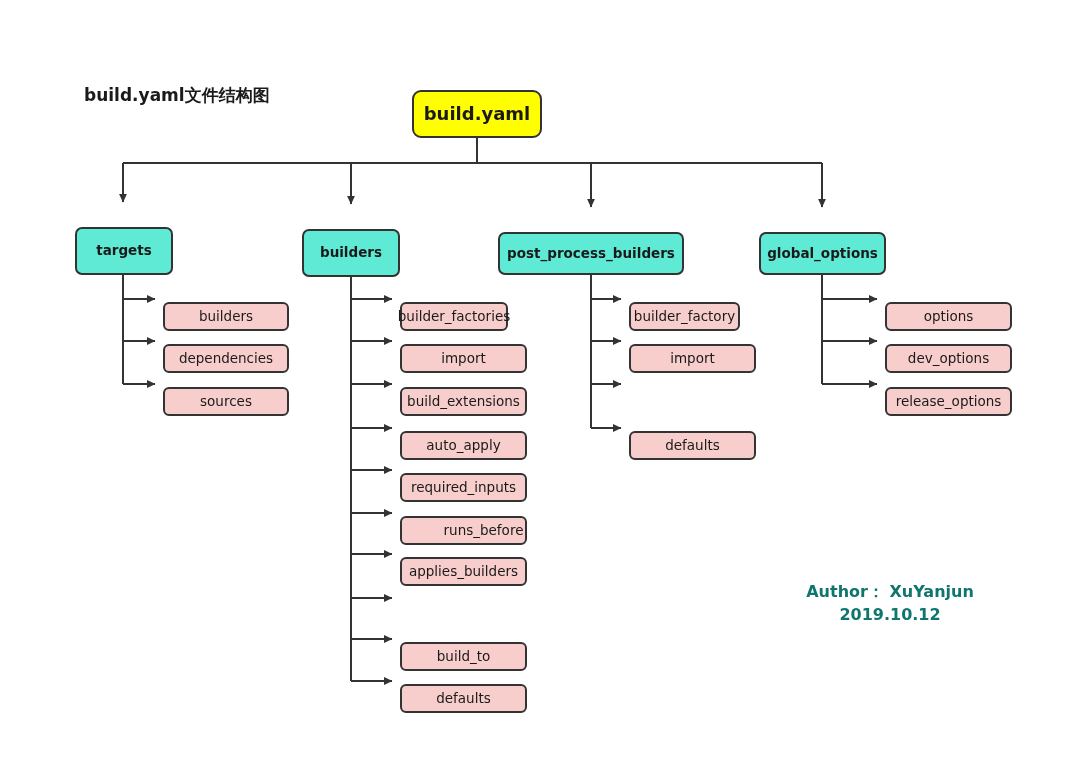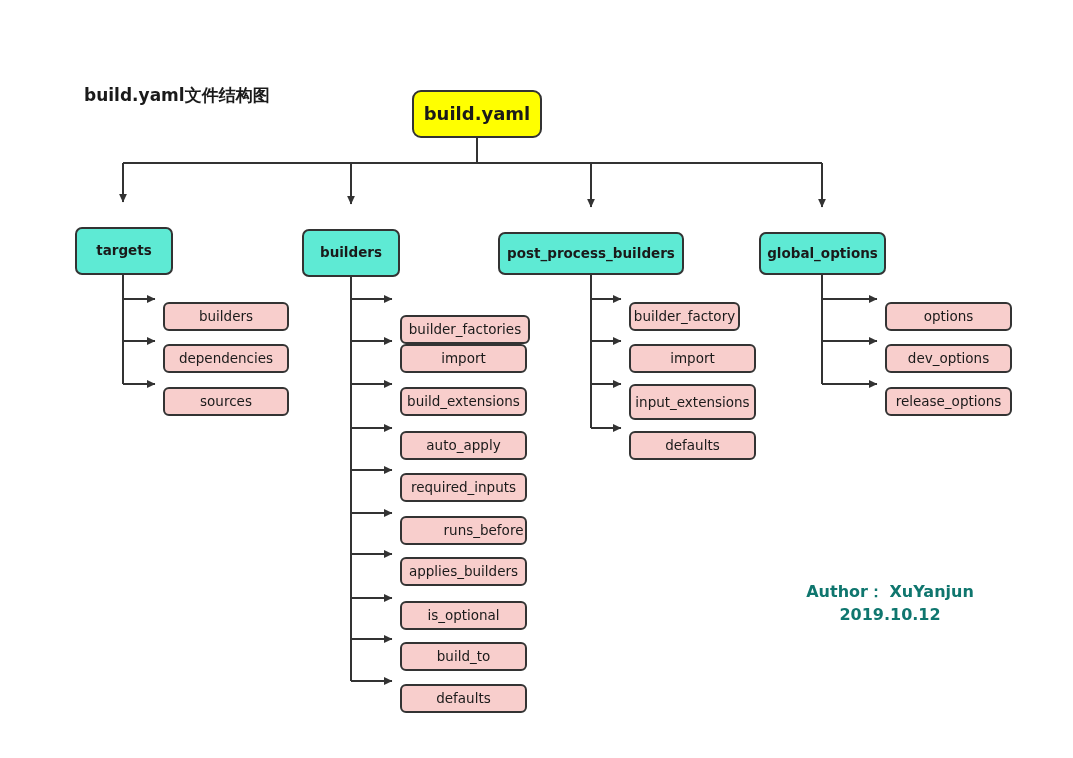--- a/index.html
+++ b/index.html
@@ -161,59 +161,53 @@
   <div class="node leaf" style="left:163px; top:285px; width:126px; height:29px;">
     <span>builders</span>
   </div>
   <div class="node leaf" style="left:163px; top:327px; width:126px; height:29px;">
     <span>dependencies</span>
   </div>
   <div class="node leaf" style="left:163px; top:370px; width:126px; height:29px;">
     <span>sources</span>
   </div>
 
-  <div class="node leaf" style="left:400px; top:298px; width:130px; height:29px;">
+  <div class="node leaf" style="left:400px; top:285px; width:108px; height:29px;">
     <span>builder_factories</span>
   </div>
   <div class="node leaf" style="left:400px; top:327px; width:127px; height:29px;">
     <span>import</span>
   </div>
   <div class="node leaf" style="left:400px; top:370px; width:127px; height:29px;">
     <span>build_extensions</span>
   </div>
   <div class="node leaf" style="left:400px; top:414px; width:127px; height:29px;">
     <span>auto_apply</span>
   </div>
   <div class="node leaf" style="left:400px; top:456px; width:127px; height:29px;">
     <span>required_inputs</span>
   </div>
   <div class="node leaf" style="left:400px; top:499px; width:127px; height:29px;padding-left:44px;">
     <span>runs_before</span>
   </div>
   <div class="node leaf" style="left:400px; top:540px; width:127px; height:29px;">
     <span>applies_builders</span>
   </div>
-  <div class="node leaf" style="left:400px; top:584px; width:127px; height:29px;">
-    <span>is_optional</span>
-  </div>
   <div class="node leaf" style="left:400px; top:625px; width:127px; height:29px;">
     <span>build_to</span>
   </div>
   <div class="node leaf" style="left:400px; top:667px; width:127px; height:29px;">
     <span>defaults</span>
   </div>
 
   <div class="node leaf" style="left:629px; top:285px; width:111px; height:29px;">
     <span>builder_factory</span>
   </div>
   <div class="node leaf" style="left:629px; top:327px; width:127px; height:29px;">
     <span>import</span>
-  </div>
-  <div class="node leaf wrap" style="left:629px; top:367px; width:127px; height:36px;">
-    <span>input_extensions</span>
   </div>
   <div class="node leaf" style="left:629px; top:414px; width:127px; height:29px;">
     <span>defaults</span>
   </div>
 
   <div class="node leaf" style="left:885px; top:285px; width:127px; height:29px;">
     <span>options</span>
   </div>
   <div class="node leaf" style="left:885px; top:327px; width:127px; height:29px;">
     <span>dev_options</span>

